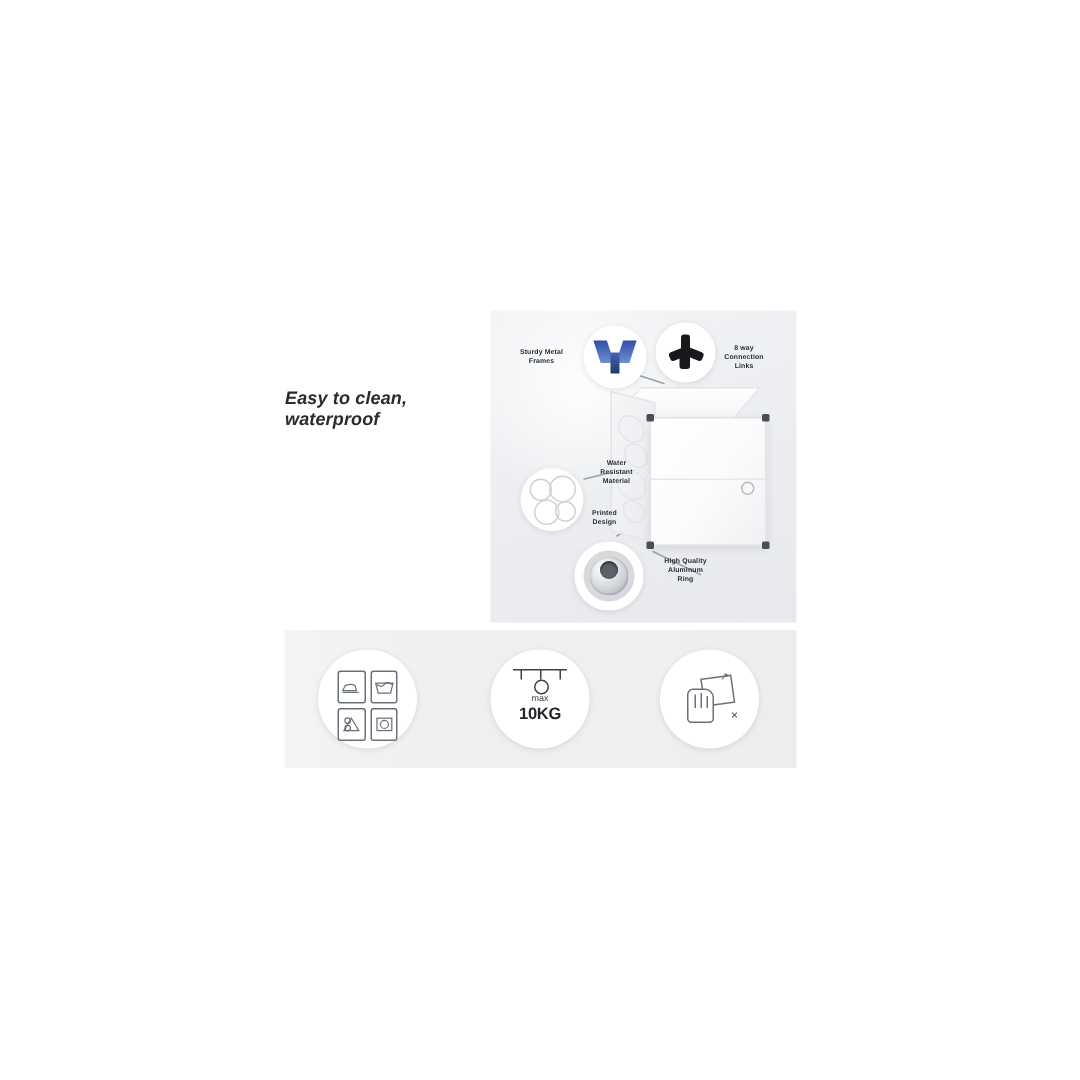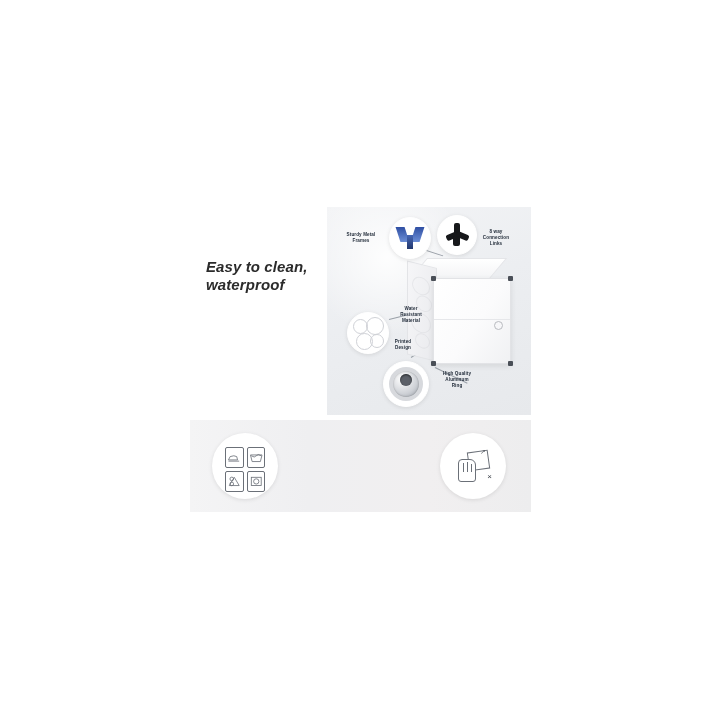--- a/index.html
+++ b/index.html
@@ -16,26 +16,26 @@
   }
 
   
   .left-text {
     position: absolute;
     left: 190px;
     top: 258px;
     width: 135px;
   }
   .headline {
-    font-size: 15px;
+    font-size: 12px;
     font-weight: bold;
     font-style: italic;
     color: #2b2b2b;
     letter-spacing: 0.1px;
-    margin: 0 0 14px 16px;
+    margin: 0 0 14px 0;
     line-height: 1.2;
   }
   .body-copy {
     font-size: 7.2px;
     font-style: italic;
     color: #3a3a3a;
     line-height: 1.55;
     margin: 0;
     text-indent: 6px;
   }
@@ -486,20 +486,31 @@
       </div>
       <div class="wash-cell">
         <svg width="100%" height="100%" viewBox="0 0 20 18">
           <rect x="4" y="4" width="12" height="10" fill="none" stroke="#6b7078" stroke-width="1"></rect>
           <circle cx="10" cy="9" r="3.2" fill="none" stroke="#6b7078" stroke-width="1"></circle>
         </svg>
       </div>
     </div>
   </div>
 
+  <div class="care-item care-2">
+    <div class="weight-inner">
+      <div class="hanger-bar"></div>
+      <div class="hang-tick" style="left:20px;"></div>
+      <div class="hang-tick" style="left:33px;"></div>
+      <div class="hang-tick" style="left:46px;"></div>
+      <div class="weight-circle"></div>
+      <div class="max-label">max</div>
+      <div class="kg-label">10KG</div>
+    </div>
+  </div>
 
   <div class="care-item care-3">
     <div class="wipe-icon">
       <div class="cloth"></div>
       <div class="hand">
         <span style="left:4px; top:3px; height:9px;"></span>
         <span style="left:8px; top:2px; height:10px;"></span>
         <span style="left:12px; top:4px; height:8px;"></span>
       </div>
       <div class="arrow-sm" style="left:24px; top:-1px;">↗</div>

